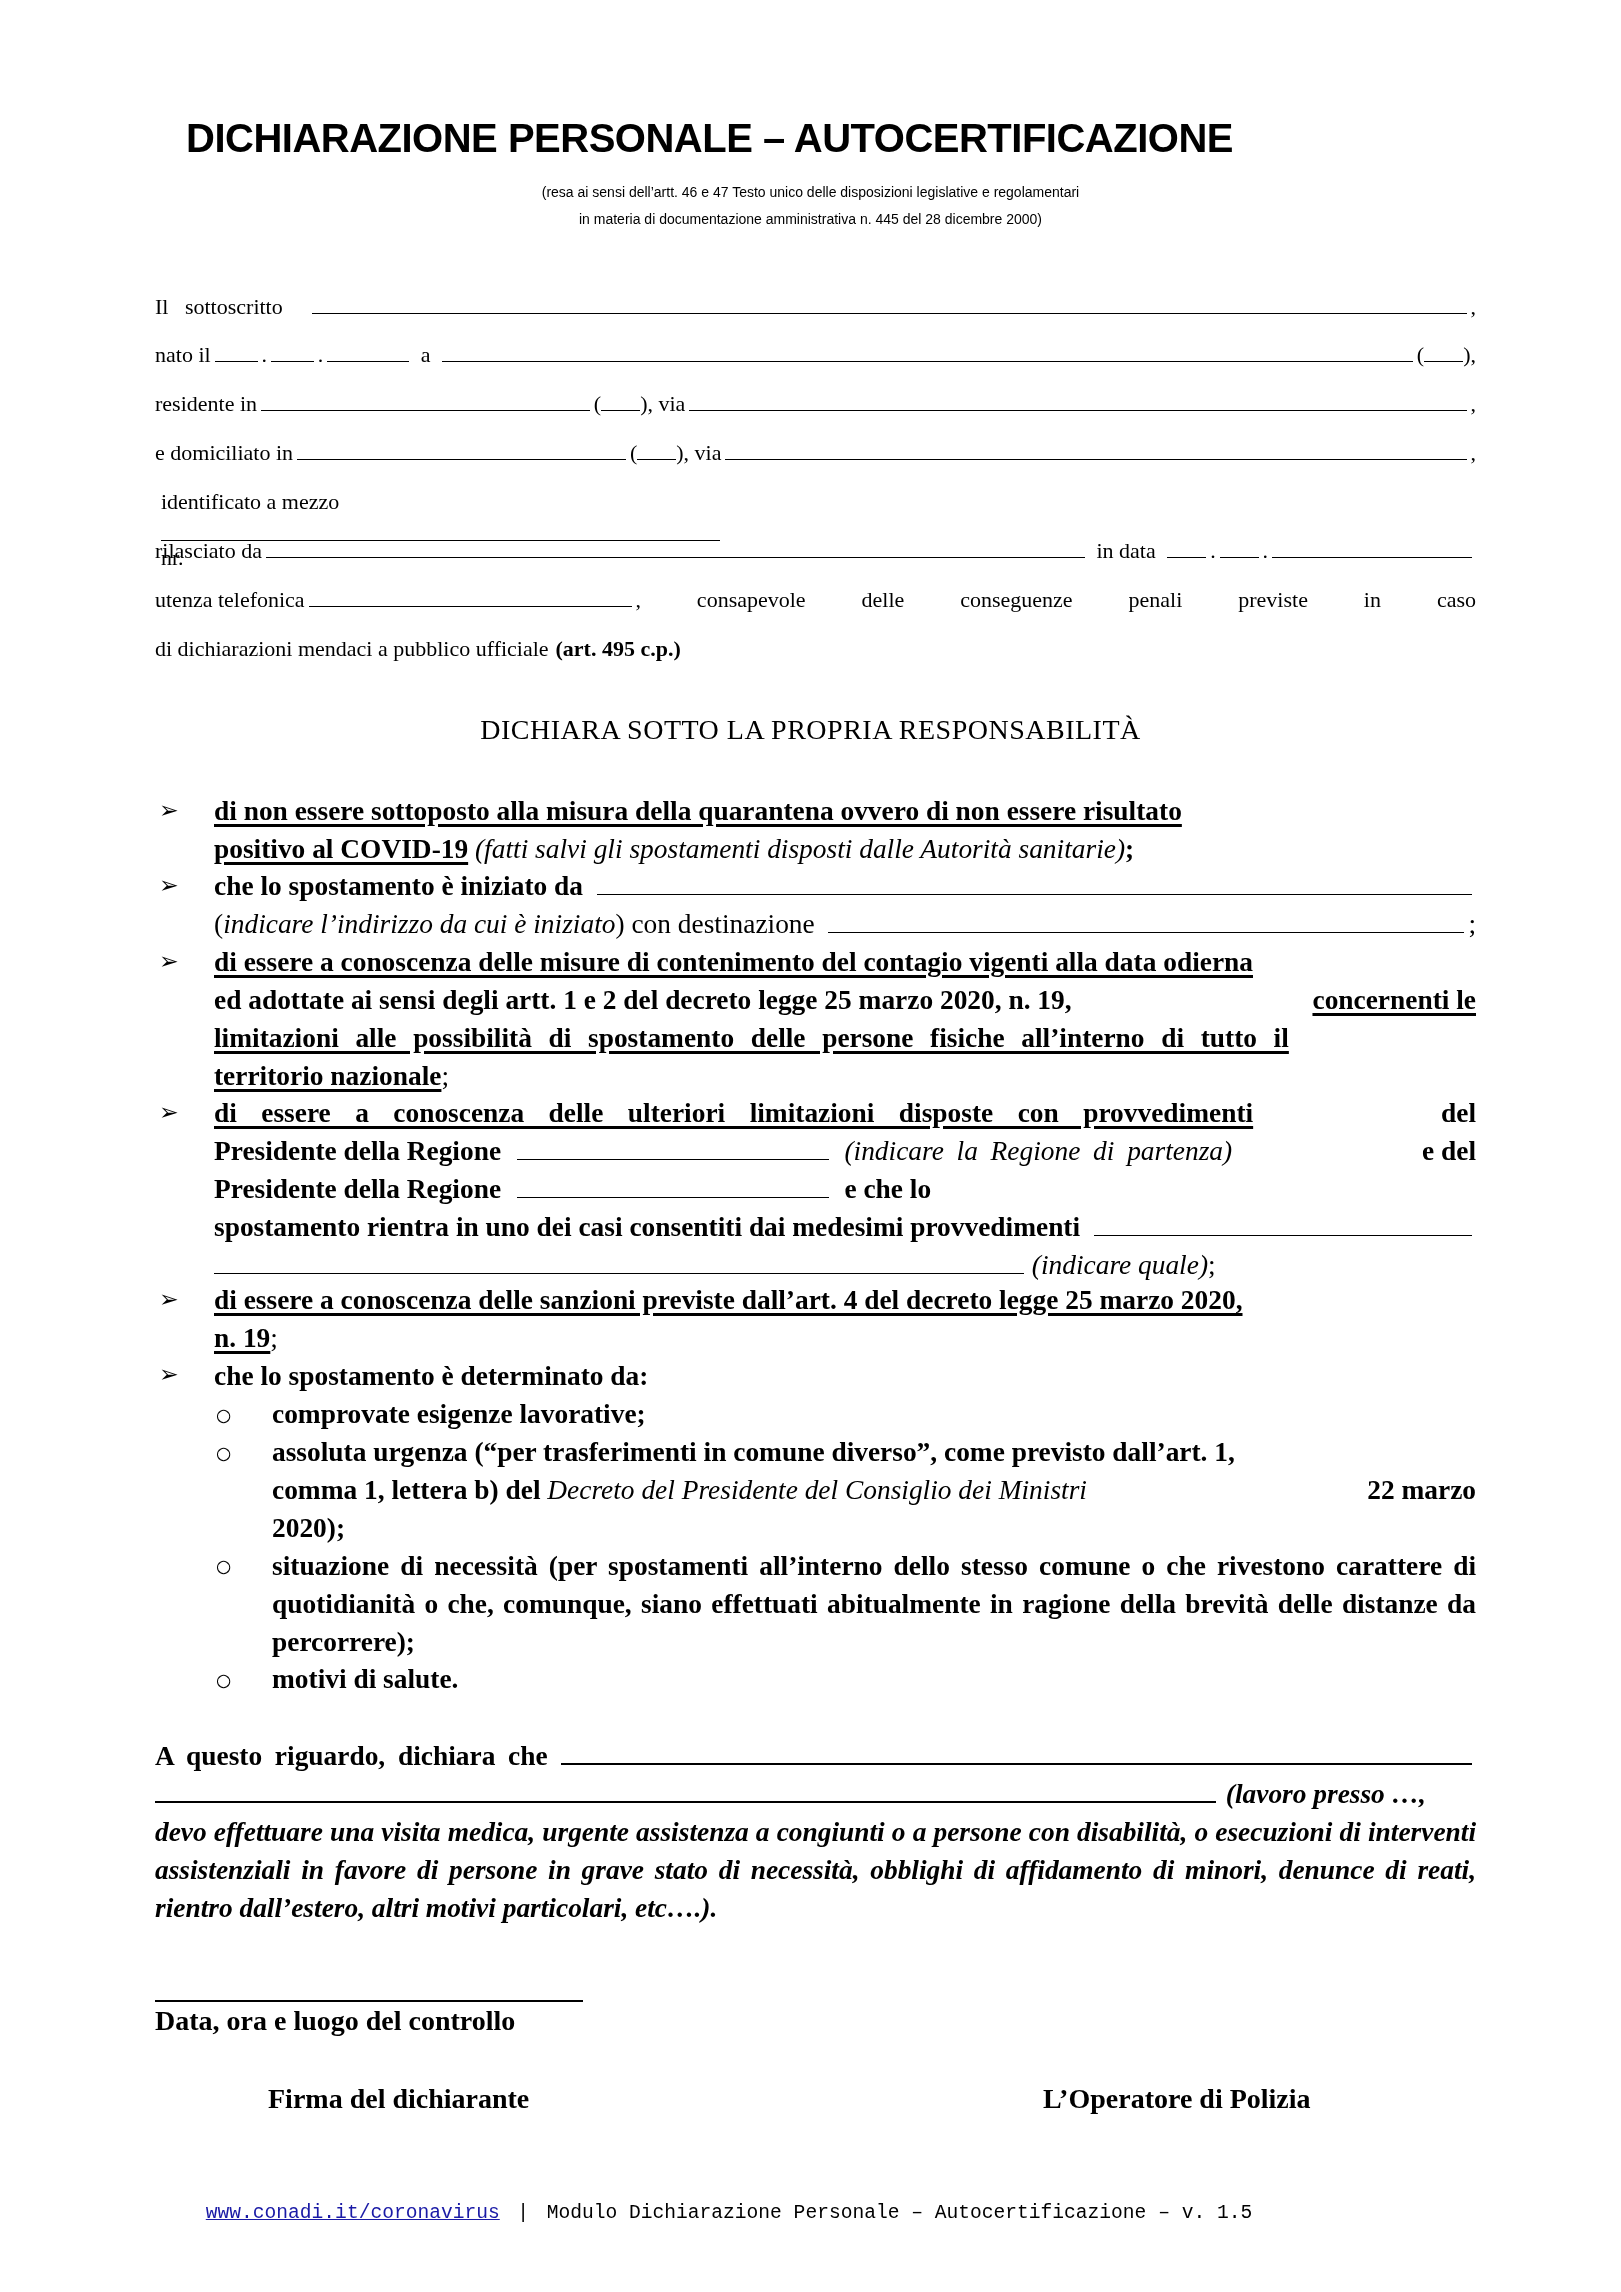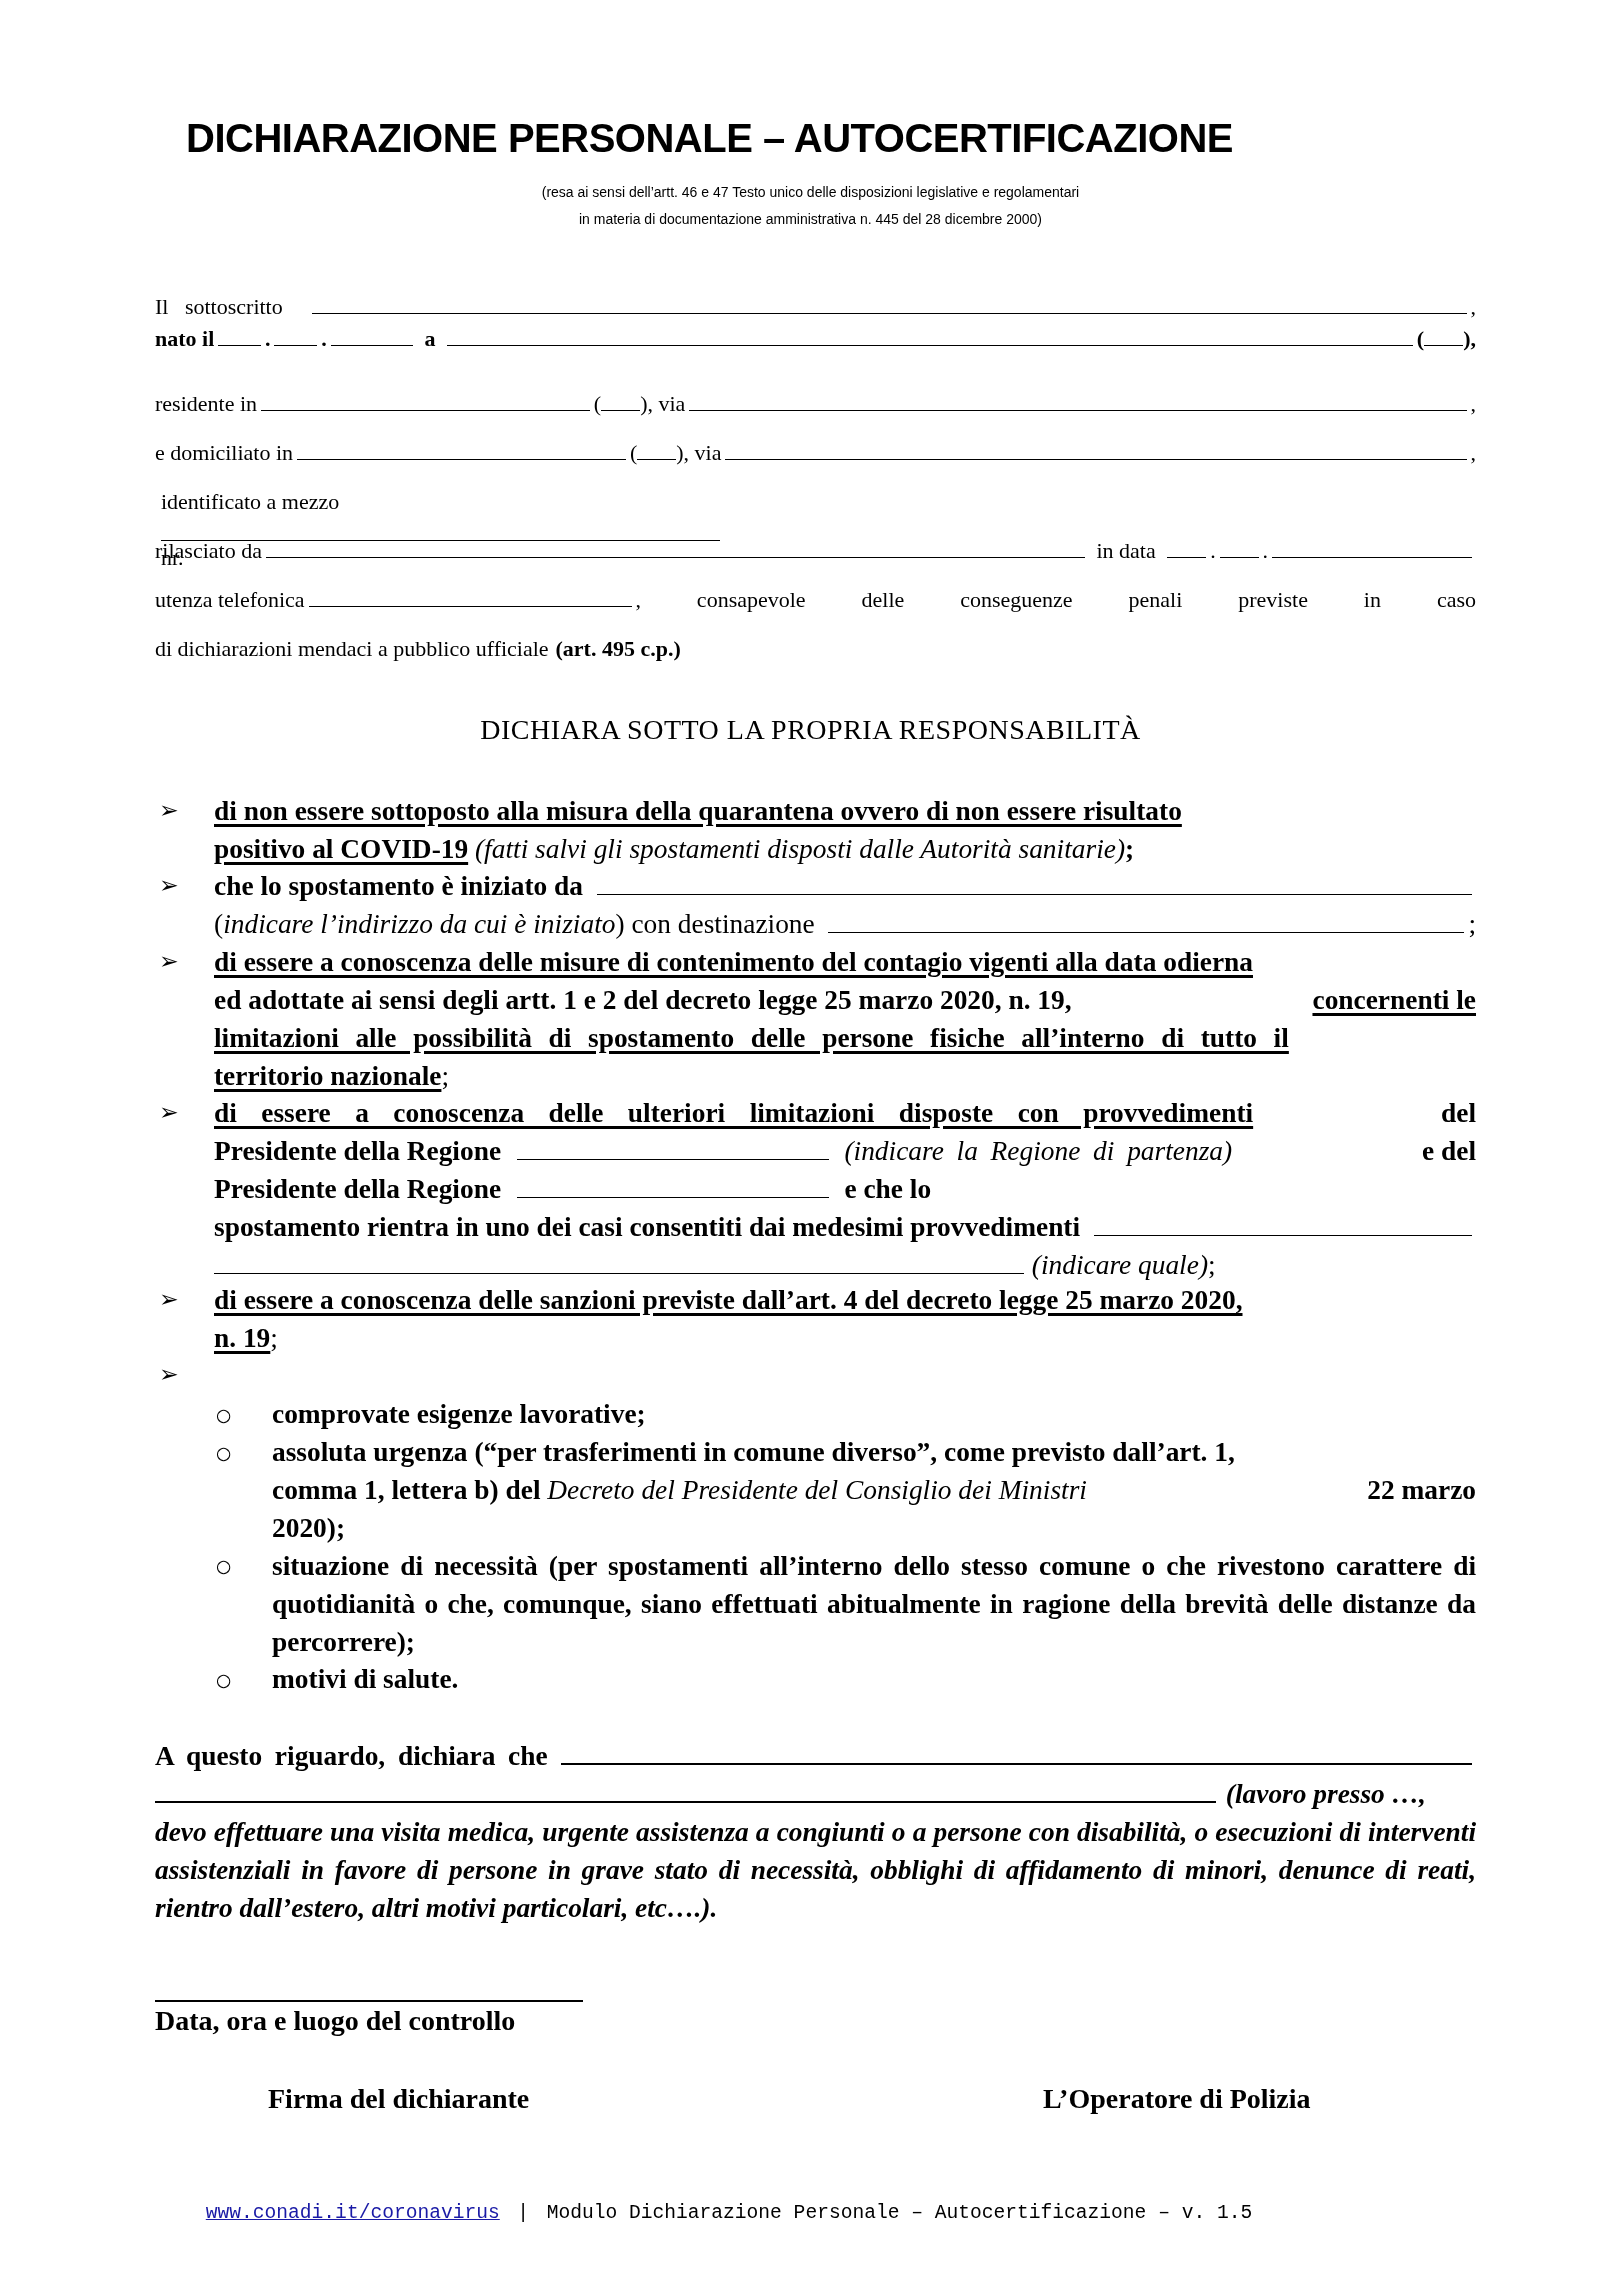--- a/index.html
+++ b/index.html
@@ -60,21 +60,21 @@
     <div>(resa ai sensi dell’artt. 46 e 47 Testo unico delle disposizioni legislative e regolamentari</div>
     <div>in materia di documentazione amministrativa n. 445 del 28 dicembre 2000)</div>
   </div>
 
   <div class="line" style="top:290px;">
     <span style="white-space:pre; margin-right:25.5px;">Il   sottoscritto</span>
     <span class="blank grow"></span>
     <span>,</span>
   </div>
 
-  <div class="line" style="top:322px;font-weight:bold;">
+  <div class="line" style="top:338px;">
     <span>nato il</span>
     <span class="blank" style="width:43px;"></span>
       <span>.</span>
     <span class="blank" style="width:43px;"></span>
       <span>.</span>
     <span class="blank" style="width:82px;"></span>
     <span style="margin:0 7.8px;">a</span>
     <span class="blank grow"></span>
     <span>(</span>
       <span class="blank" style="width:39px;margin:0;"></span>
@@ -200,20 +200,23 @@
 
   <span class="bullet" style="top:1285px;">➢</span>
   <div class="bl" style="top:1281px;">
     <div class="jrow">
         <span class="u">di essere a conoscenza delle sanzioni previste dall’art. 4 del decreto legge 25 marzo 2020,</span>
       </div>
     <div><span class="u">n. 19</span><span style="font-weight:normal;">;</span></div>
   </div>
 
   <span class="bullet" style="top:1360px;">➢</span>
+  <div class="bl" style="top:1357px;">
+    <div>che lo spostamento è determinato da:</div>
+  </div>
 
   <span class="circle" style="top:1405px;">○</span>
   <div class="bl sub" style="top:1395px;">
     <div>comprovate esigenze lavorative;</div>
   </div>
 
   <span class="circle" style="top:1443px;">○</span>
   <div class="bl sub" style="top:1433px;">
     <div class="jrow">
         <span>assoluta urgenza (“per trasferimenti in comune diverso”, come previsto dall’art. 1,</span>

